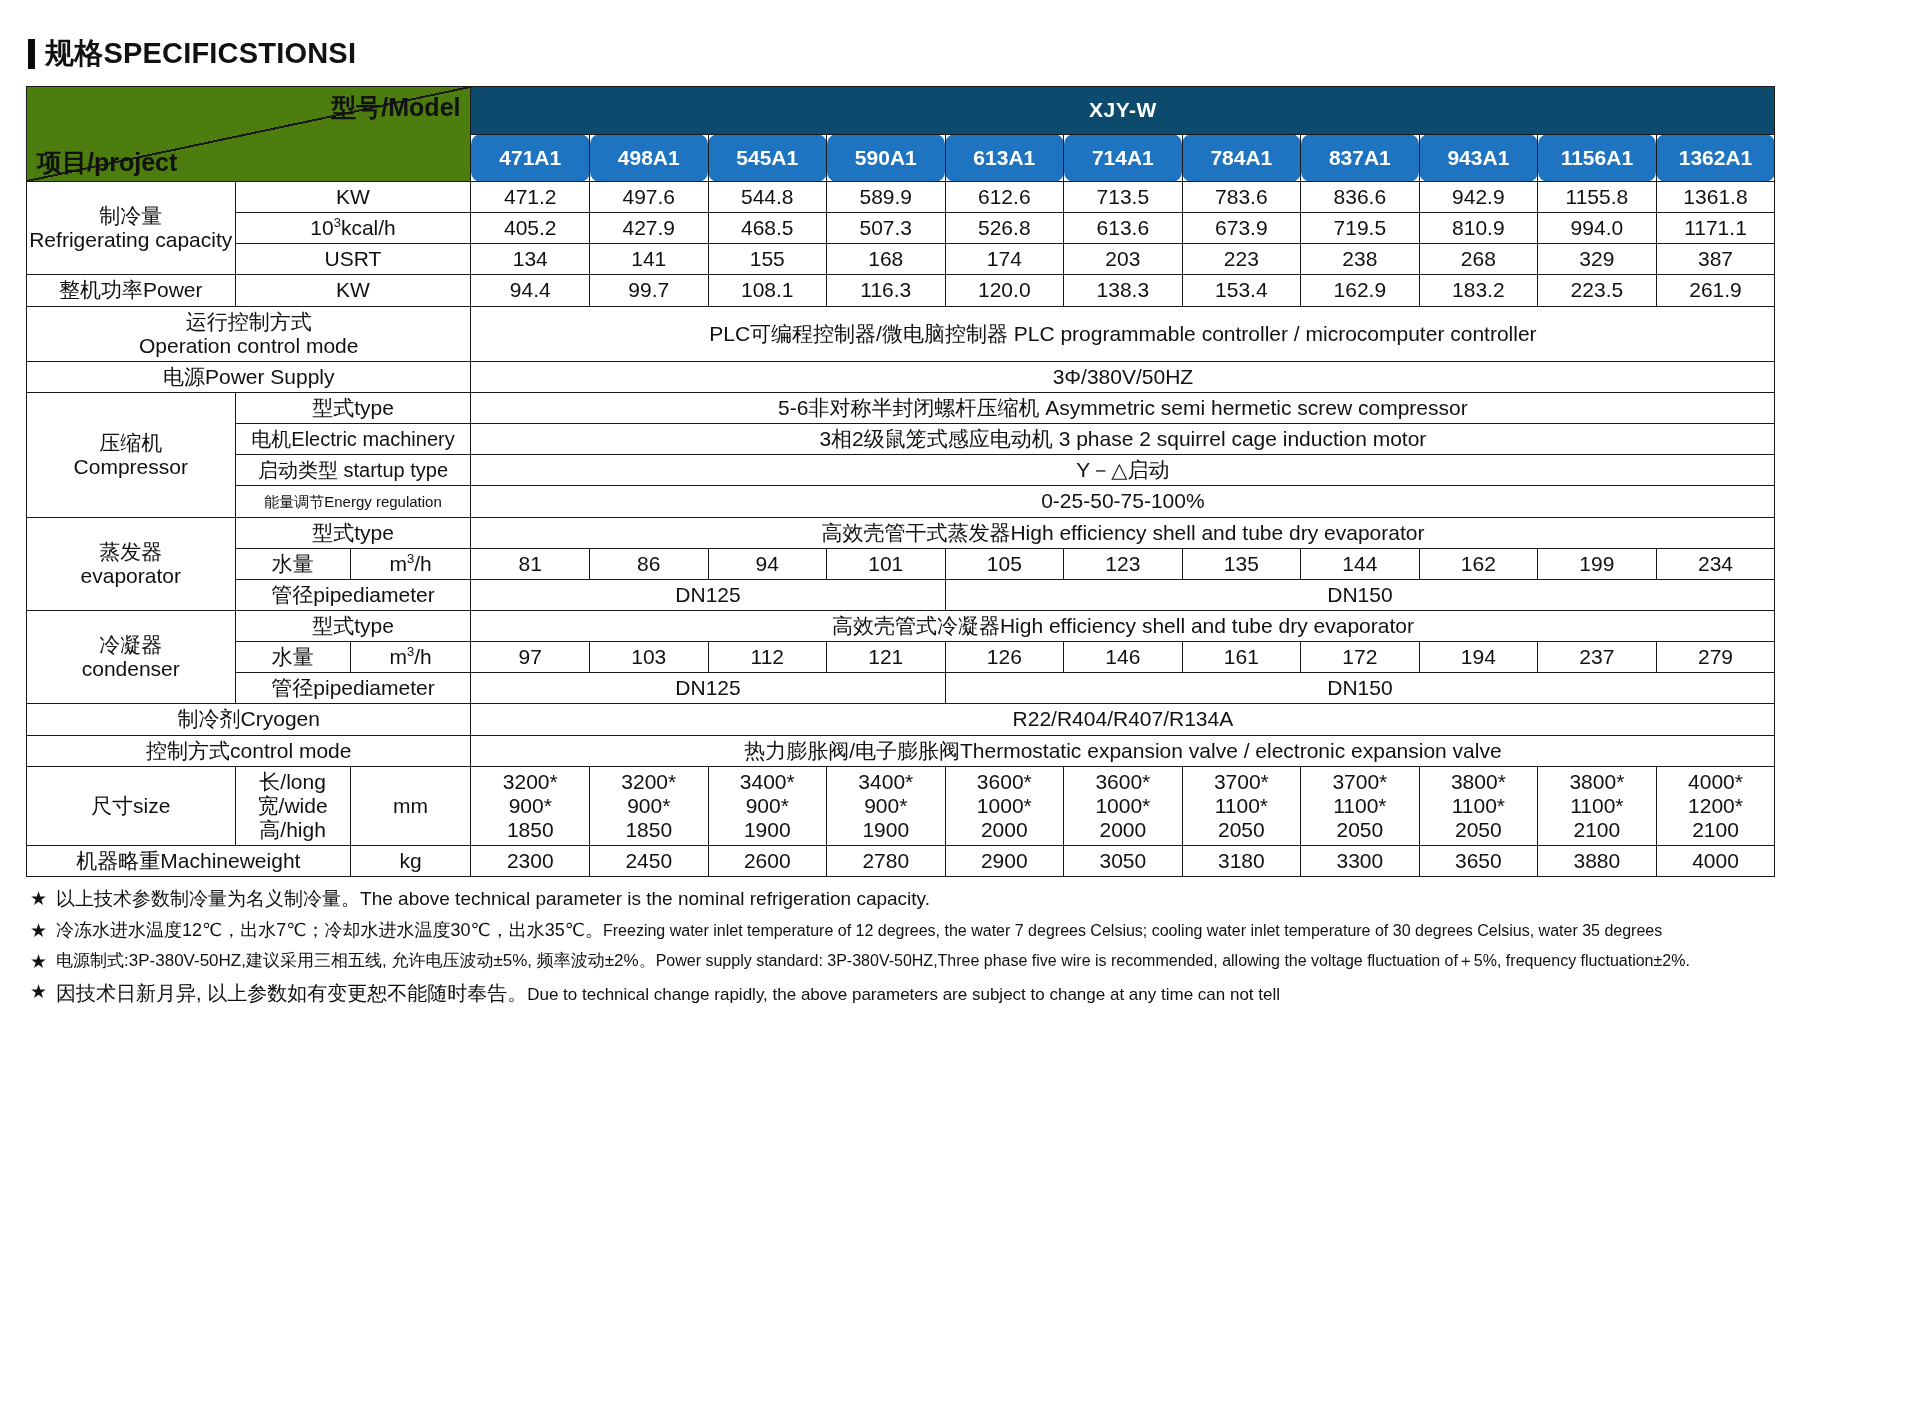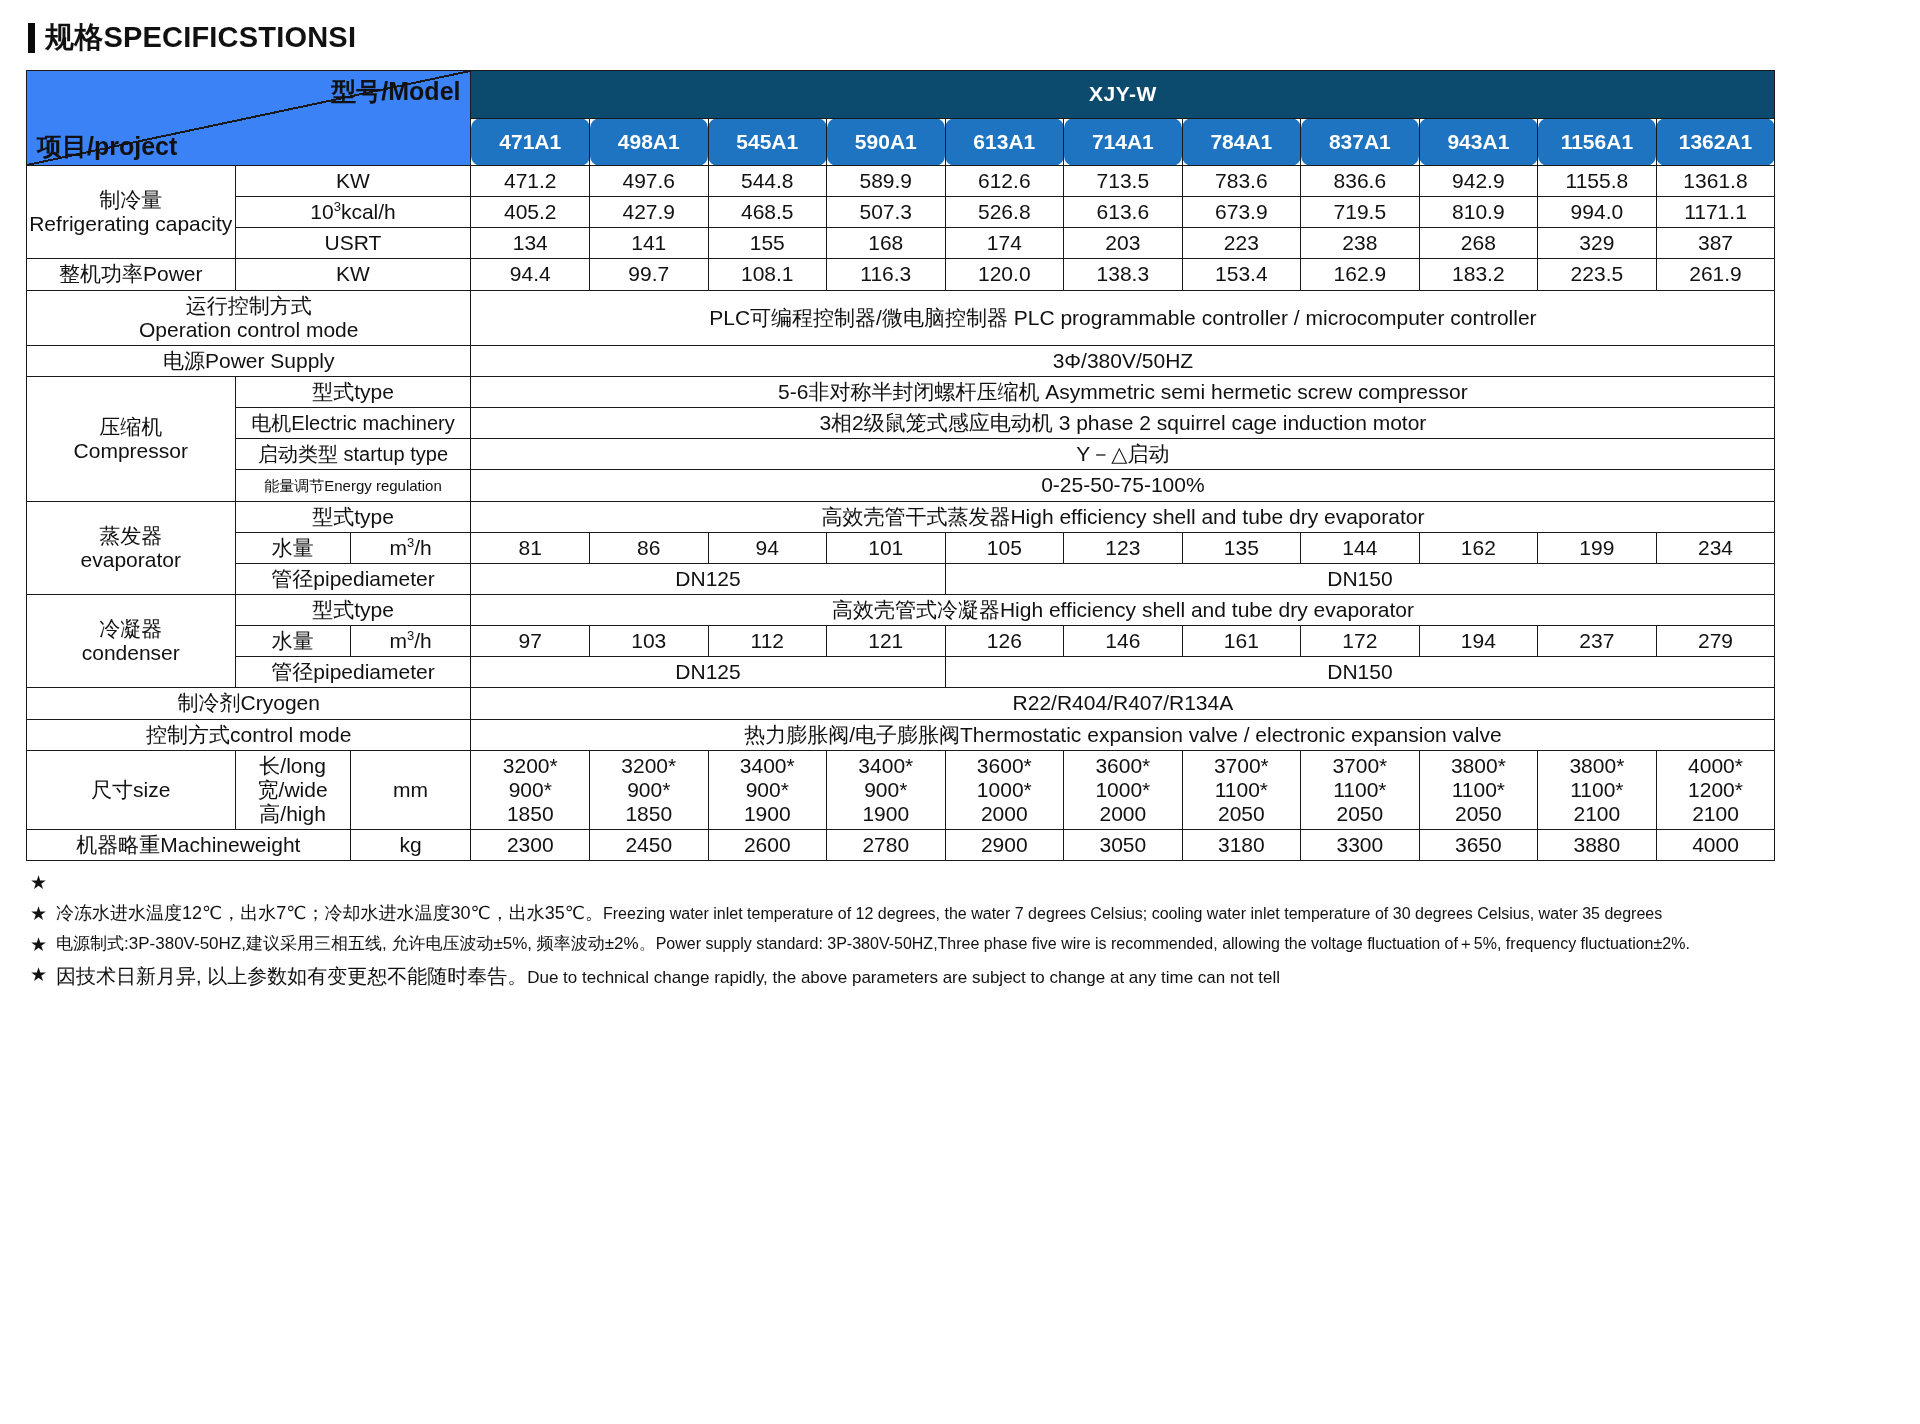--- a/index.html
+++ b/index.html
@@ -3,42 +3,42 @@
 <meta charset="utf-8">
 <style>
   html,body{margin:0;padding:0;}
   body{
     width:1920px;
     background:#ffffff;
     font-family:"Liberation Sans","DejaVu Sans",sans-serif;
     color:#111;
     -webkit-font-smoothing:antialiased;
   }
-  .page{width:1920px;box-sizing:border-box;padding:14px 26px 10px 26px;}
+  .page{width:1920px;box-sizing:border-box;padding:30px 26px 10px 26px;}
 
   
   .title-row{display:flex;align-items:center;gap:10px;margin:4px 0 12px 2px;}
   .title-bar{width:7px;height:30px;background:#0a0a0a;}
   .title-text{font-size:29px;font-weight:bold;letter-spacing:.2px;}
 
   
   table.spec{border-collapse:collapse;width:1868px;table-layout:fixed;}
   table.spec td{
     border:1px solid #1a1a1a;
     text-align:center;
     vertical-align:middle;
     font-size:21px;
     padding:3px 2px;
     line-height:1.15;
   }
   .hdr-model-blue{background:#0c4a6e;color:#fff;font-weight:bold;font-size:27px;letter-spacing:.5px;}
   .hdr-col{background:#1e74c0;color:#fff;font-weight:bold;font-size:24px;border-radius:10px;}
   .corner{
     position:relative;
-    background:#3b82f6;
+    background:#4d7c0f;
     padding:0;
     height:88px;
   }
   .corner .diag{
     position:absolute;inset:0;
     background:linear-gradient(to bottom right,transparent calc(50% - 1px),#1a1a1a calc(50% - 1px),#1a1a1a calc(50% + 1px),transparent calc(50% + 1px));
   }
   .corner .model{
     position:absolute;right:10px;top:6px;font-size:25px;font-weight:bold;
   }
@@ -373,20 +373,23 @@
         <td class="val">3880</td>
         <td class="val">4000</td>
       </tr>
 
     </tbody>
   </table>
 
   <div class="notes">
     <div class="note n1">
       <span class="star">★</span>
+      <span class="note-txt">
+        <span class="note-cn">以上技术参数制冷量为名义制冷量。</span><span class="note-en">The above technical parameter is the nominal refrigeration capacity.</span>
+      </span>
     </div>
     <div class="note n2">
       <span class="star">★</span>
       <span class="note-txt">
         <span class="note-cn">冷冻水进水温度12℃，出水7℃；冷却水进水温度30℃，出水35℃。</span><span class="note-en">Freezing water inlet temperature of 12 degrees, the water 7 degrees Celsius; cooling water inlet temperature of 30 degrees Celsius, water 35 degrees</span>
       </span>
     </div>
     <div class="note n3">
       <span class="star">★</span>
       <span class="note-txt">

